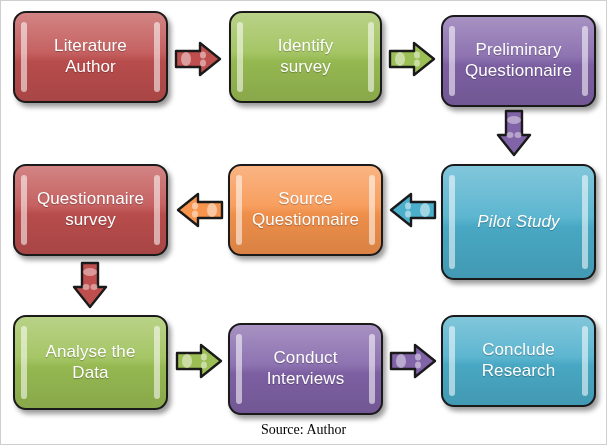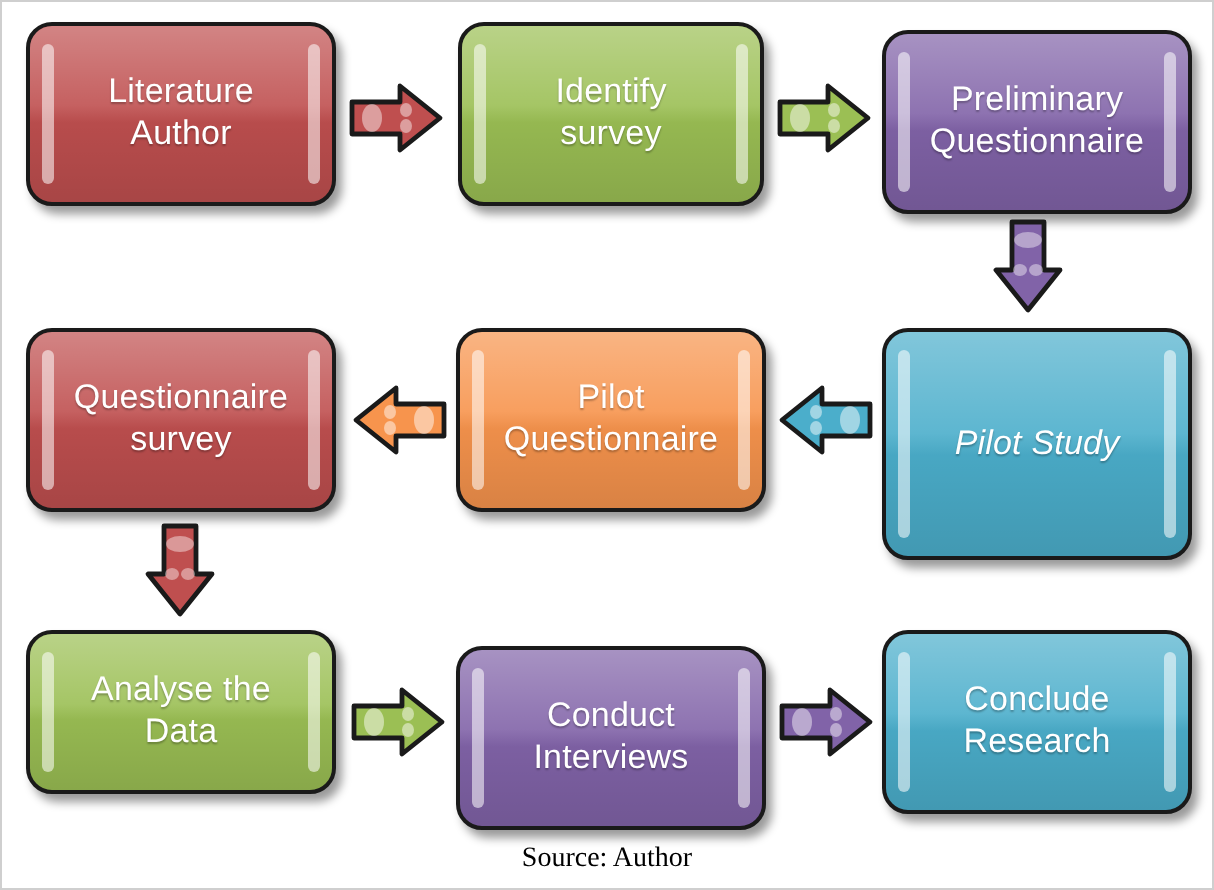--- a/index.html
+++ b/index.html
@@ -151,21 +151,21 @@
     <svg width="48" height="36" viewBox="0 0 48 36" aria-hidden="true">
       <polygon points="46,10 22,10 22,2 2,18 22,34 22,26 46,26" fill="#F7944D" stroke="#1A1A1A" stroke-width="2.4" stroke-linejoin="round"></polygon>
       <ellipse cx="36" cy="18" rx="5" ry="7" fill="rgba(255,255,255,0.48)"></ellipse>
       <ellipse cx="19" cy="14" rx="3" ry="3.5" fill="rgba(255,255,255,0.48)"></ellipse>
       <ellipse cx="19" cy="22" rx="3" ry="3.5" fill="rgba(255,255,255,0.48)"></ellipse>
     </svg>
   </div>
 
   <div class="node" style="left:227px; top:163px; width:155px; height:92px; background:#F7944D;">
     <span class="sheen"></span>
-    <span class="label">Pilot
+    <span class="label">Source
 Questionnaire</span>
   </div>
 
   <div class="arrow" style="left:388px; top:191px;">
     <svg width="48" height="36" viewBox="0 0 48 36" aria-hidden="true">
       <polygon points="46,10 22,10 22,2 2,18 22,34 22,26 46,26" fill="#4BAECB" stroke="#1A1A1A" stroke-width="2.4" stroke-linejoin="round"></polygon>
       <ellipse cx="36" cy="18" rx="5" ry="7" fill="rgba(255,255,255,0.48)"></ellipse>
       <ellipse cx="19" cy="14" rx="3" ry="3.5" fill="rgba(255,255,255,0.48)"></ellipse>
       <ellipse cx="19" cy="22" rx="3" ry="3.5" fill="rgba(255,255,255,0.48)"></ellipse>
     </svg>
@@ -178,21 +178,21 @@
 
   <div class="arrow" style="left:70px; top:260px;">
     <svg width="38" height="48" viewBox="0 0 38 48" aria-hidden="true">
       <polygon points="11,2 27,2 27,26 35,26 19,46 3,26 11,26" fill="#BF4F4F" stroke="#1A1A1A" stroke-width="2.4" stroke-linejoin="round"></polygon>
       <ellipse cx="19" cy="11" rx="7" ry="4" fill="rgba(255,255,255,0.42)"></ellipse>
       <ellipse cx="15" cy="26" rx="3.5" ry="3" fill="rgba(255,255,255,0.42)"></ellipse>
       <ellipse cx="23" cy="26" rx="3.5" ry="3" fill="rgba(255,255,255,0.42)"></ellipse>
     </svg>
   </div>
 
-  <div class="node" style="left:12px; top:314px; width:155px; height:82px; background:#9BBF54;">
+  <div class="node" style="left:12px; top:314px; width:155px; height:95px; background:#9BBF54;">
     <span class="sheen"></span>
     <span class="label">Analyse the
 Data</span>
   </div>
 
   <div class="arrow" style="left:174px; top:342px;">
     <svg width="48" height="36" viewBox="0 0 48 36" aria-hidden="true">
       <polygon points="2,10 26,10 26,2 46,18 26,34 26,26 2,26" fill="#9BBF54" stroke="#1A1A1A" stroke-width="2.4" stroke-linejoin="round"></polygon>
       <ellipse cx="12" cy="18" rx="5" ry="7" fill="rgba(255,255,255,0.48)"></ellipse>
       <ellipse cx="29" cy="14" rx="3" ry="3.5" fill="rgba(255,255,255,0.48)"></ellipse>

